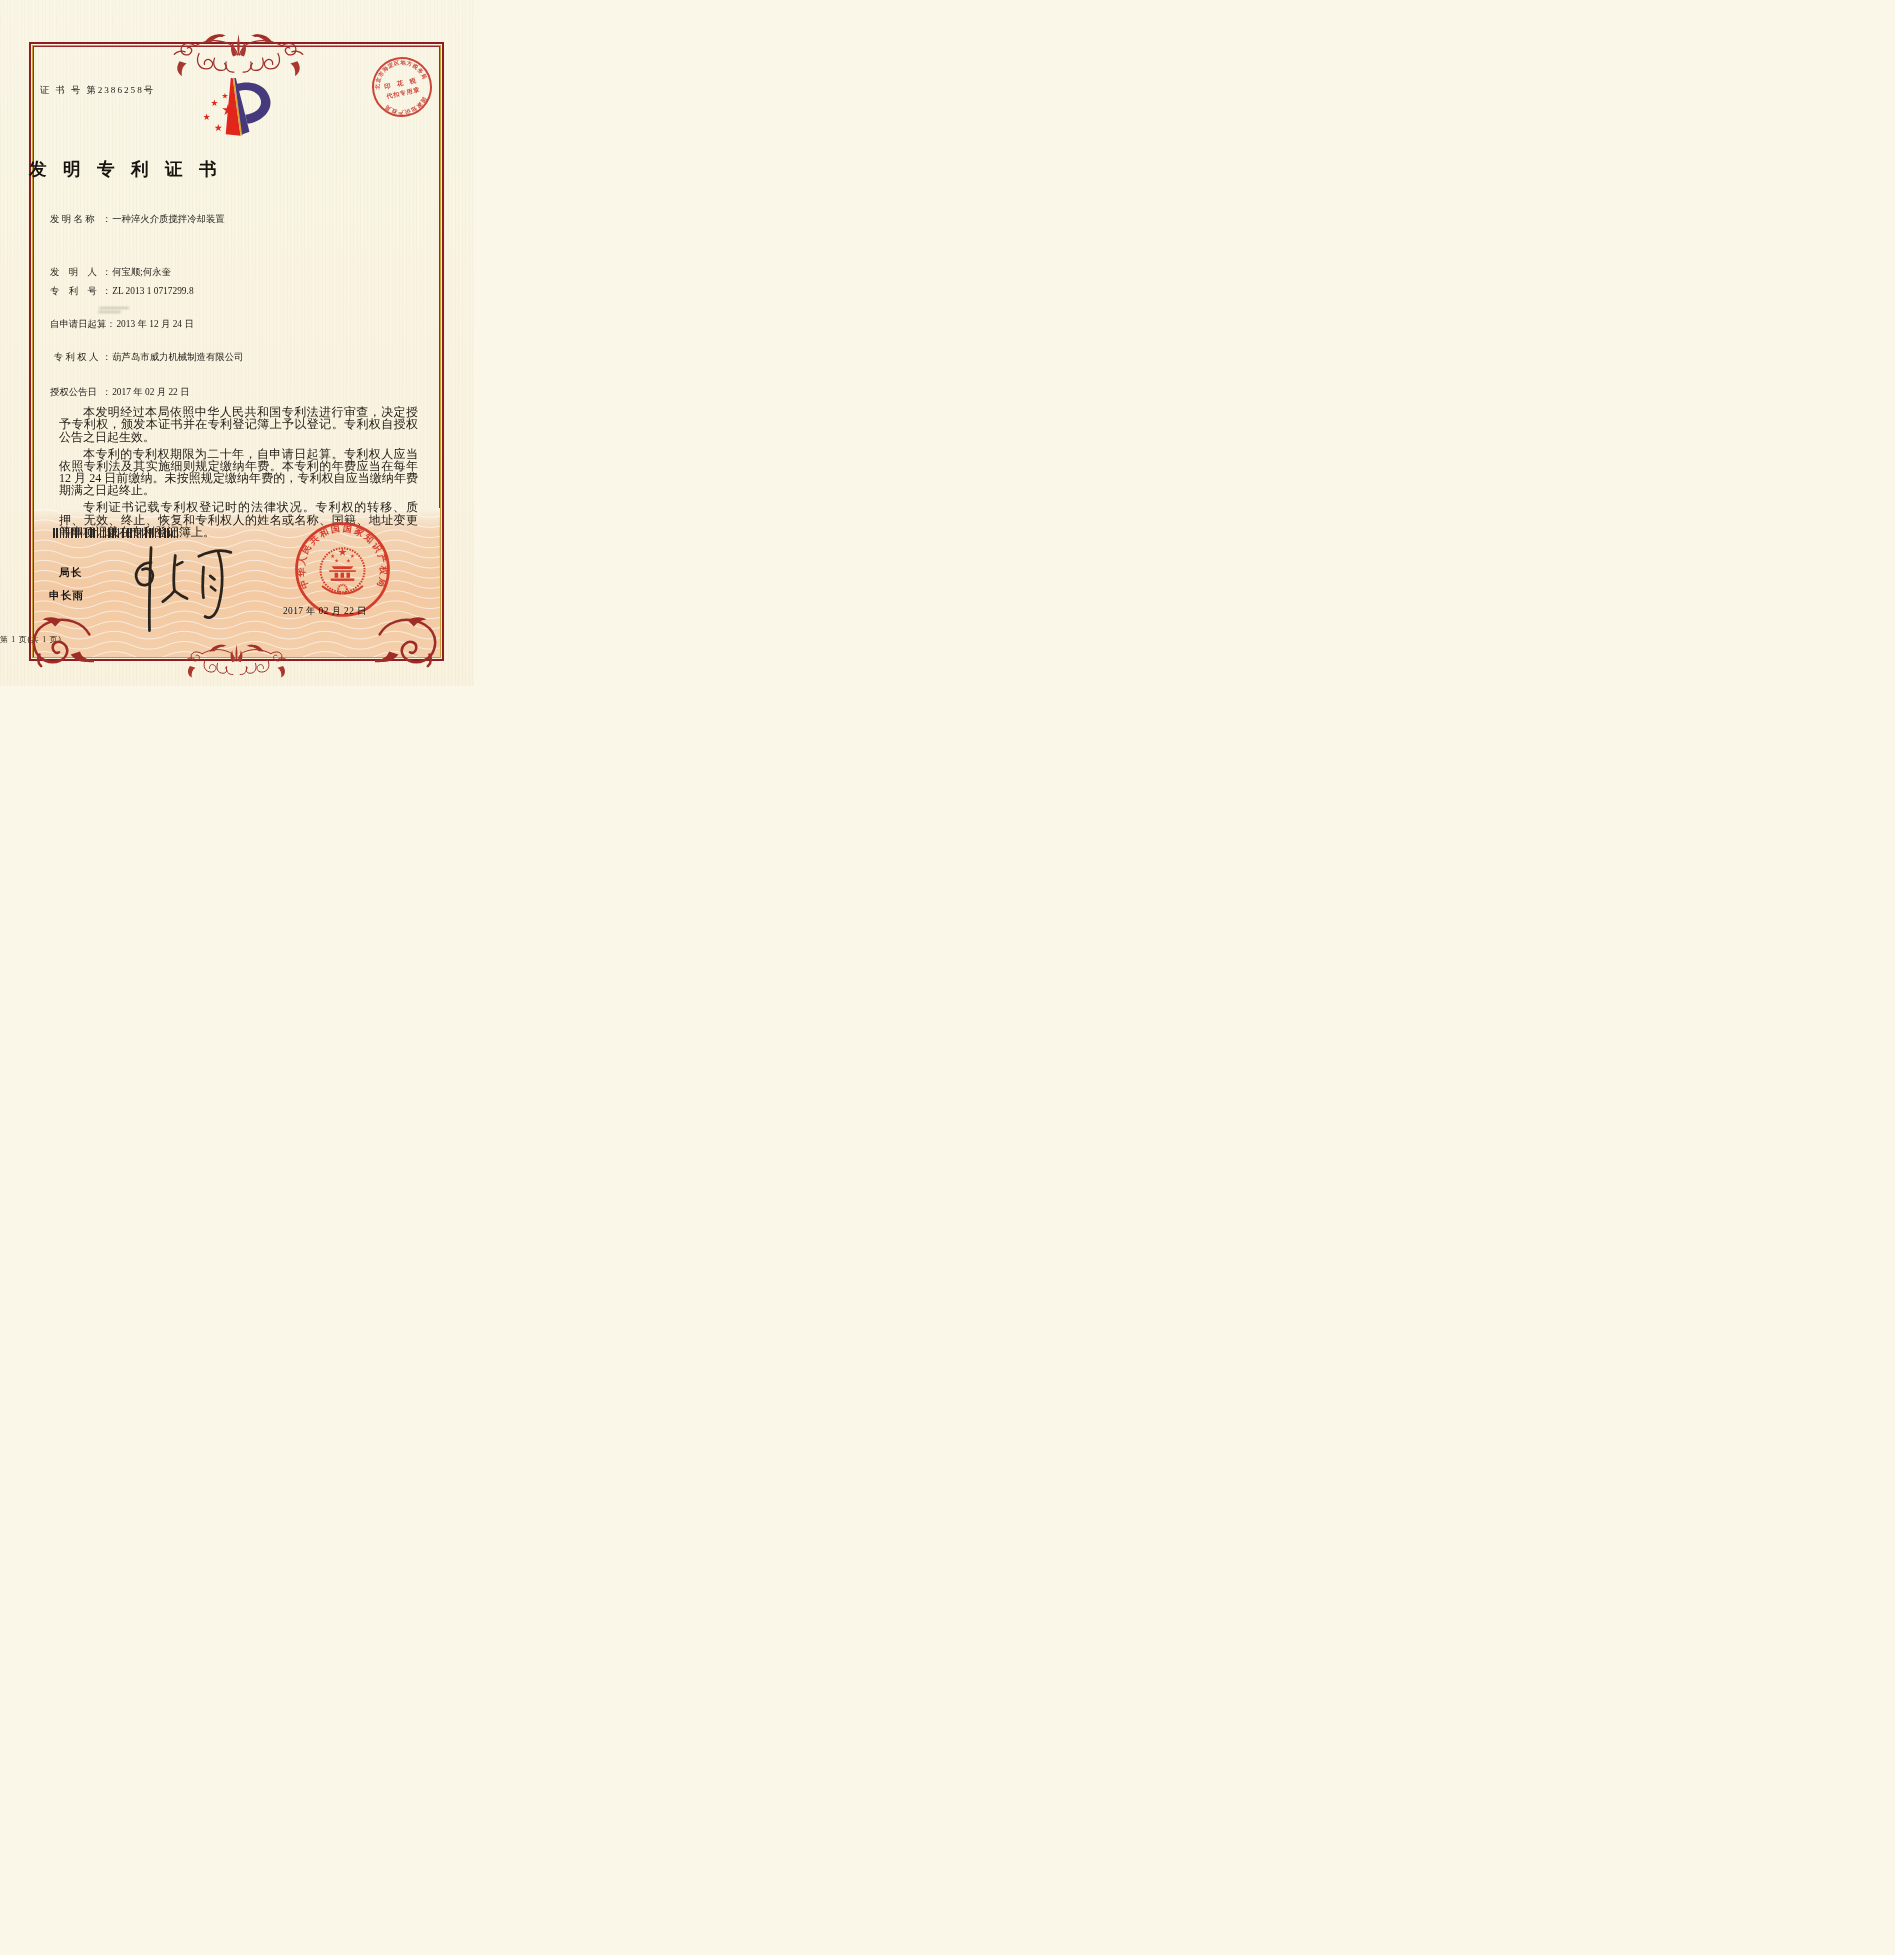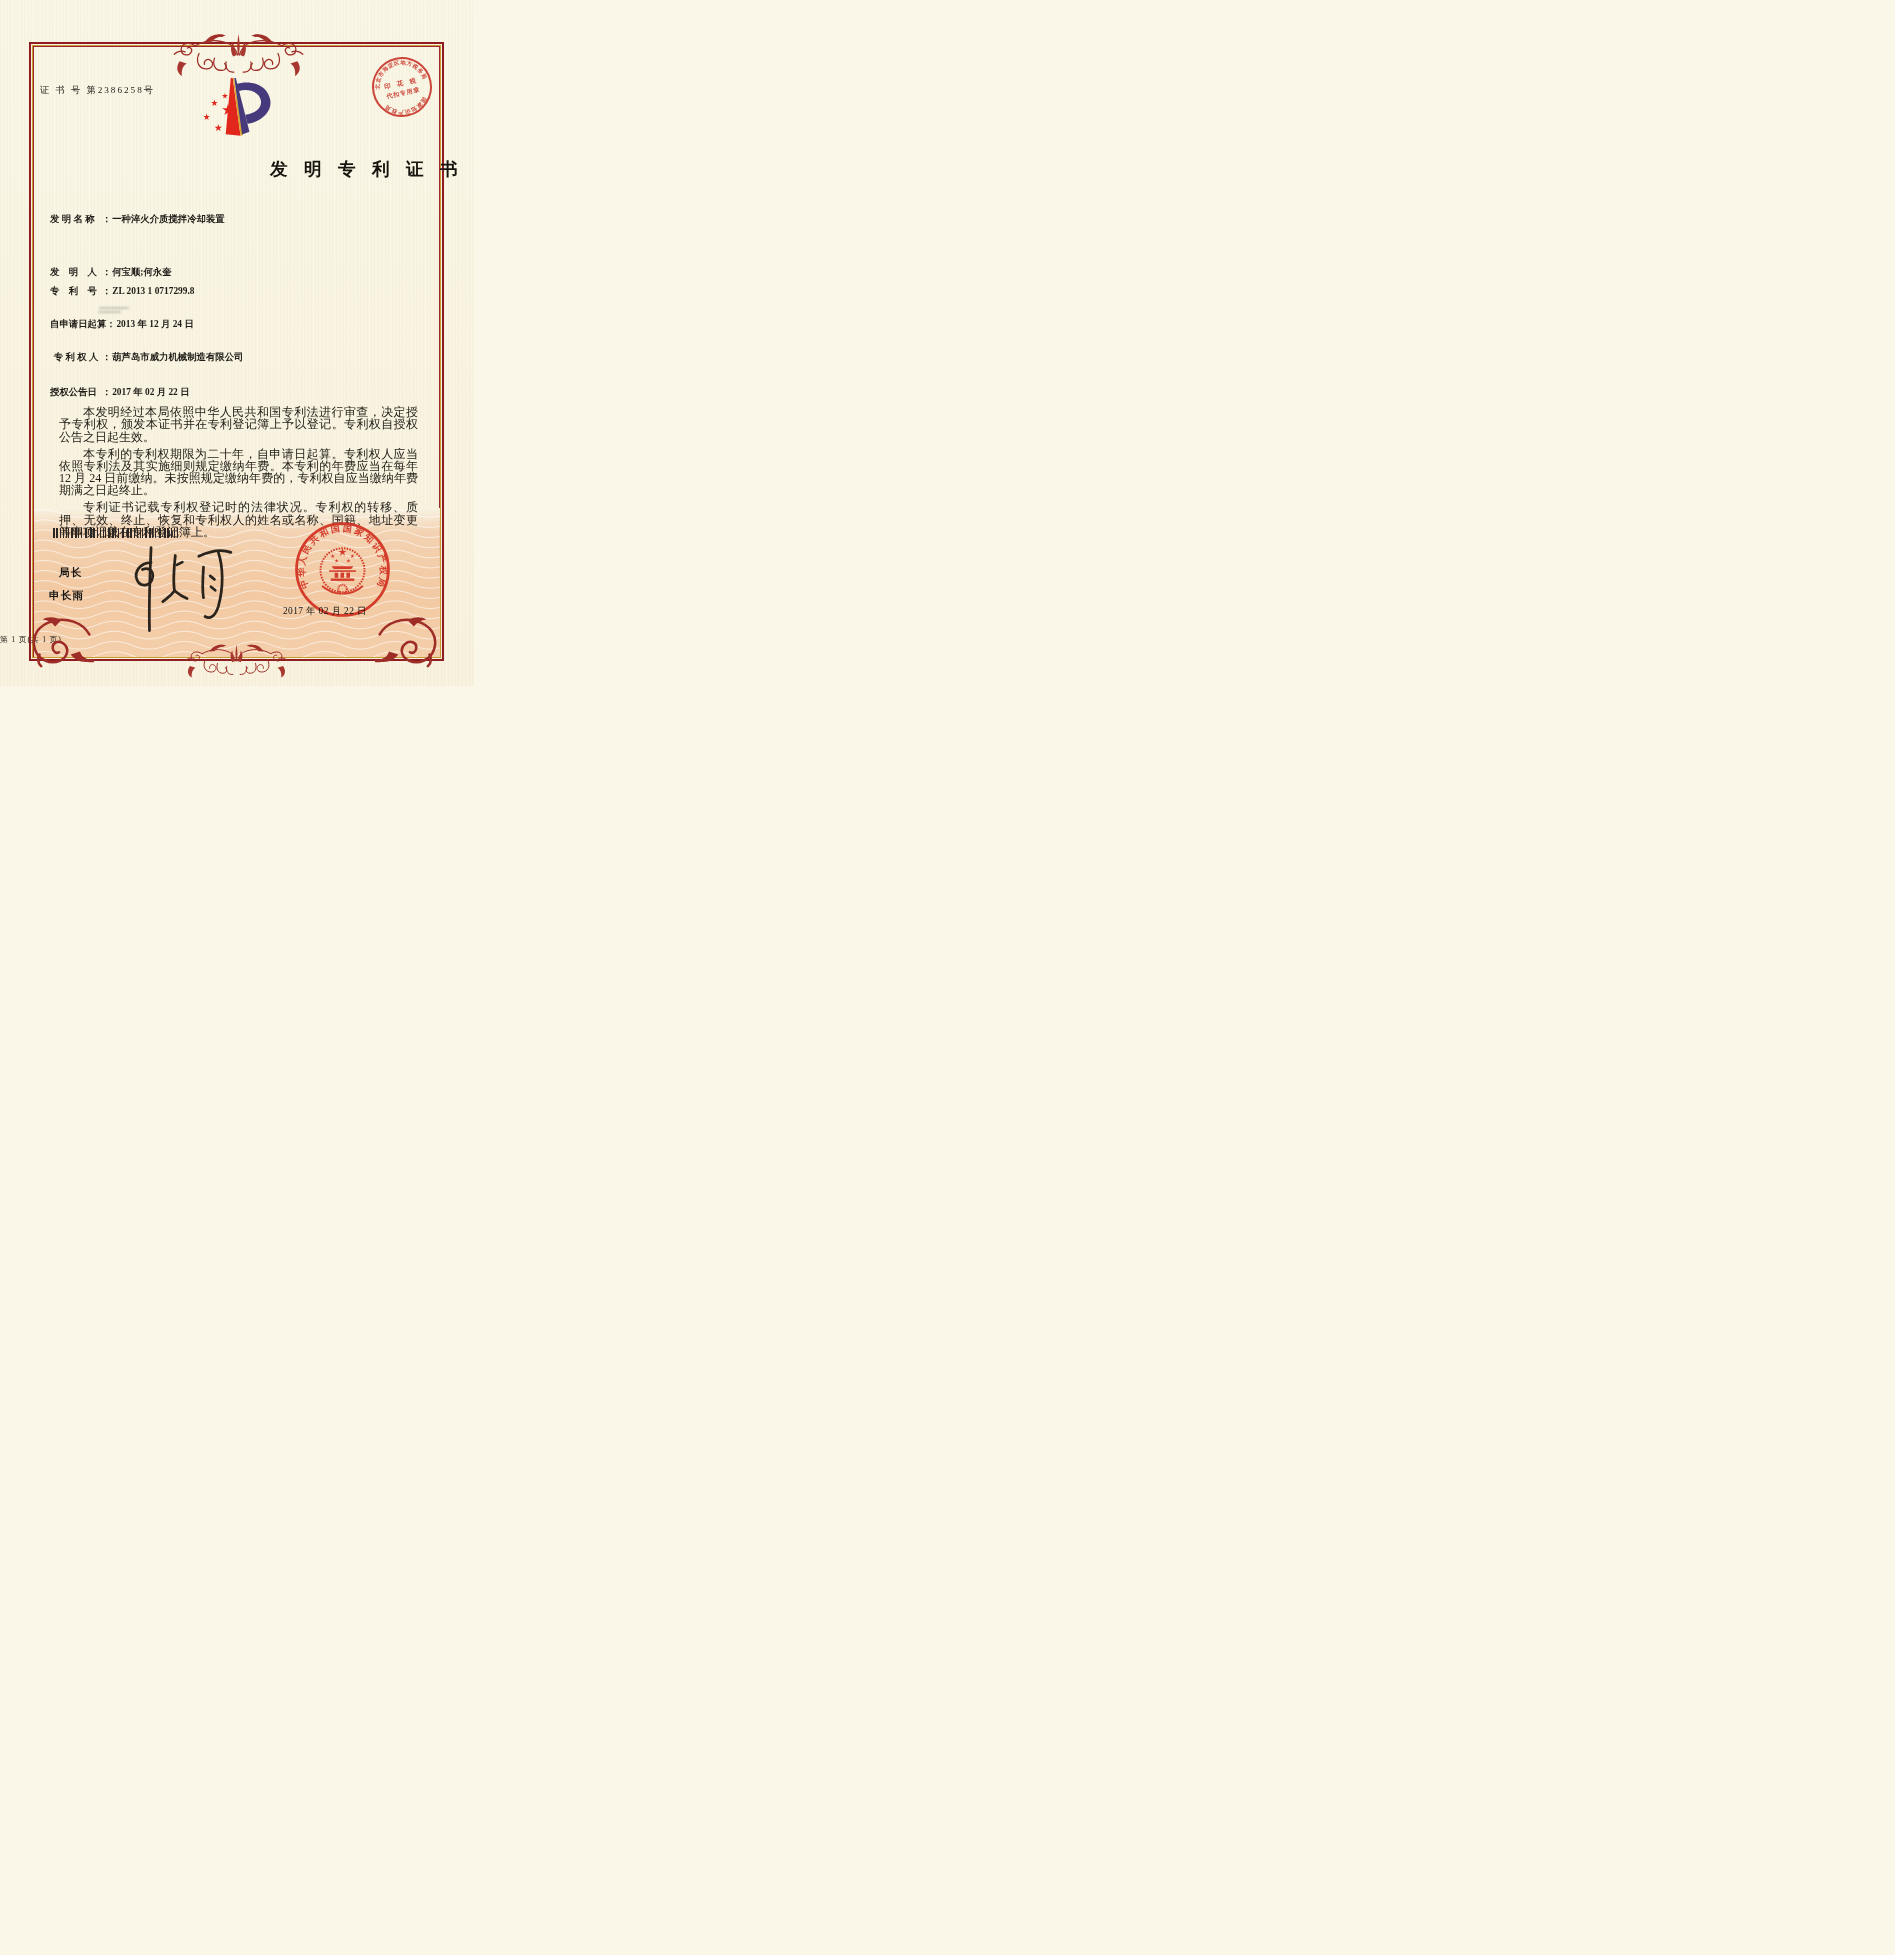--- a/index.html
+++ b/index.html
@@ -35,24 +35,24 @@
     position:absolute;left:34px;top:508px;width:406px;height:149px;
     background:linear-gradient(180deg,rgba(248,243,226,1) 0%,rgba(243,207,173,.9) 16%,#f2c9a2 55%,#f4cfab 100%);
     overflow:hidden;
   }
   .waveband svg{position:absolute;left:-7.8px;top:0;}
   
   .certno{
     position:absolute;left:40px;top:84px;font-size:9.2px;letter-spacing:2px;color:#1f1c18;
   }
   .title{
-    position:absolute;left:0;width:100%;top:157px;text-align:right;
-    font-size:17.6px;font-weight:600;letter-spacing:16.4px;padding-left:16px;box-sizing:border-box;color:#17140f;
-  }
-  .row{position:absolute;left:50px;font-size:9.4px;color:#1f1c18;white-space:nowrap;font-weight:bold;}
+    position:absolute;left:0;width:100%;top:157px;text-align:left;
+    font-size:17.6px;font-weight:600;letter-spacing:16.4px;padding-left:29px;box-sizing:border-box;color:#17140f;
+  }
+  .row{position:absolute;left:50px;font-size:9.4px;color:#1f1c18;white-space:nowrap;}
   .row .lbl{display:inline-block;min-width:52px;}
   .row .colon{margin-right:0.8px;}
   .paras{
     position:absolute;left:59px;top:406px;width:359px;
     font-size:12px;line-height:12.3px;color:#242019;text-align:justify;
   }
   .paras p{margin:0 0 4.7px 0;text-indent:2em;}
   .smudge{position:absolute;background:#96918a;filter:blur(0.8px);opacity:.5;border-radius:1.2px;}
   .barcode{
     position:absolute;left:53px;top:528px;width:126px;height:10.2px;

